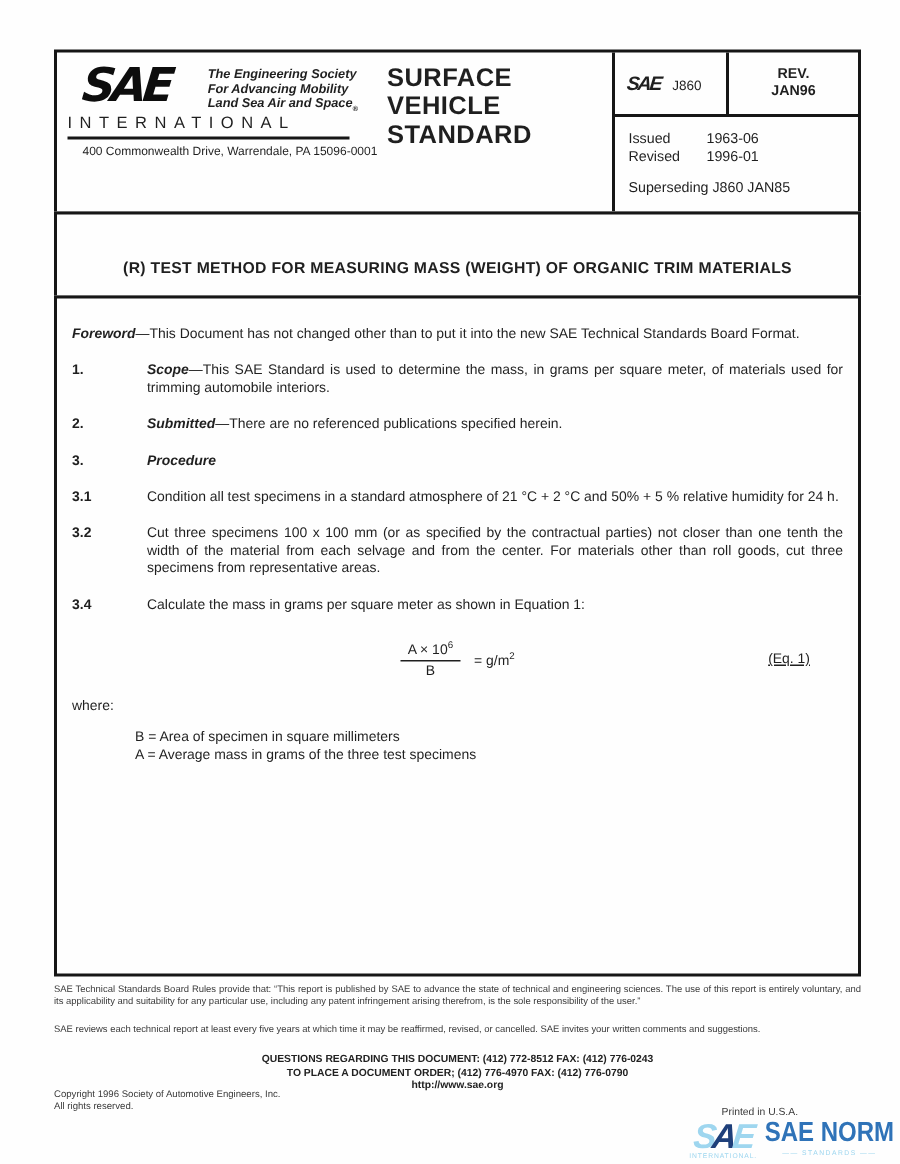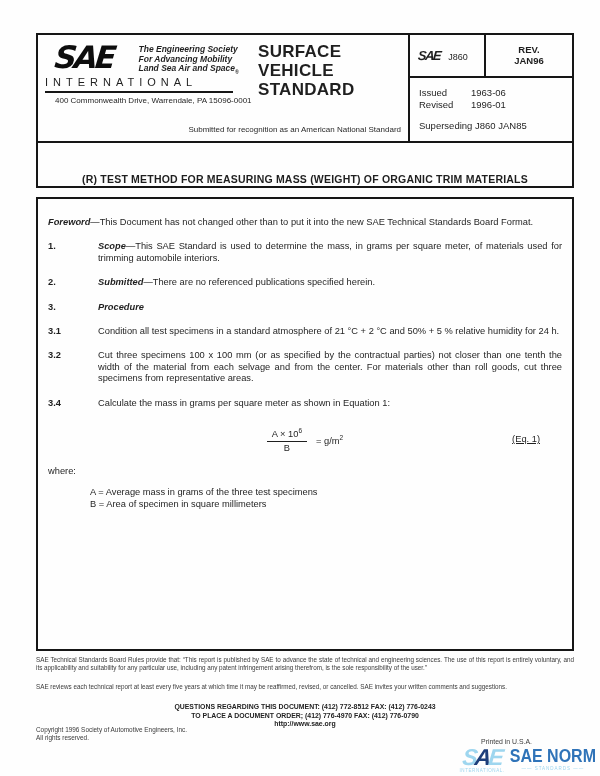--- a/index.html
+++ b/index.html
@@ -25,21 +25,21 @@
   .hb-code{width:76px;border-right:2px solid #161616;box-sizing:border-box;display:flex;align-items:center;padding-left:8px;}
   .sae-mini{font-size:13px;font-weight:bold;font-style:italic;letter-spacing:-1.5px;transform:skewX(-6deg);}
   .doc-num{font-size:9px;margin-left:8px;margin-top:2px;}
   .hb-rev{flex:1;text-align:center;font-weight:bold;font-size:9.5px;line-height:11px;padding-top:9px;}
   .hb-rb{padding:9px 0 0 9px;font-size:9.5px;line-height:12px;}
   .kv{display:flex;}
   .kv .k{width:52px;}
   .superseding{margin-top:9px;}
 
   
-  .title-box{left:36px;top:141px;width:538px;height:47px;}
+  .title-box{left:36px;top:141px;width:538px;height:58px;}
   .doc-title{position:absolute;left:0;right:0;top:30px;text-align:center;font-weight:bold;font-size:10.5px;letter-spacing:0.2px;}
 
   
   .main-box{left:36px;top:197px;width:538px;height:454px;padding:18px 10px 0 10px;}
   .body-text{font-size:9.3px;line-height:11.4px;color:#1f1f1f;}
   .block{margin-bottom:13px;}
   .hang{padding-left:11px;text-indent:-11px;text-align:justify;}
   .sec{display:flex;margin-bottom:13px;}
   .sec-num{width:50px;flex-shrink:0;font-weight:bold;}
   .sec-body{flex:1;text-align:justify;}
@@ -88,21 +88,20 @@
           <div><span>Land Sea Air and Space</span><span class="reg">®</span></div>
         </div>
       </div>
       <div class="intl">INTERNATIONAL</div>
       <div class="address">400 Commonwealth Drive, Warrendale, PA 15096-0001</div>
       <div class="doc-type">
         <div>SURFACE</div>
         <div>VEHICLE</div>
         <div>STANDARD</div>
       </div>
-      <div class="submitted">Submitted for recognition as an American National Standard</div>
     </div>
     <div class="hb-right">
       <div class="hb-rt">
         <div class="hb-code">
           <span class="sae-mini">SAE</span>
           <span class="doc-num">J860</span>
         </div>
         <div class="hb-rev">
           <div>REV.</div>
           <div>JAN96</div>
@@ -166,22 +165,22 @@
         <span class="frac-top"><span>A × 10</span><sup>6</sup></span>
         <span class="frac-bot" style="display:block;">B</span>
       </span>
       <span class="eq-rhs"><span>=</span> <span>g/m</span><sup>2</sup></span>
       <span class="eq-label">(Eq. 1)</span>
     </div>
 
     <div class="block where">where:</div>
 
     <div class="defs">
+      <div>B = Area of specimen in square millimeters</div>
       <div>A = Average mass in grams of the three test specimens</div>
-      <div>B = Area of specimen in square millimeters</div>
     </div>
 
   </div>
 
   <div class="legal legal-1">SAE Technical Standards Board Rules provide that: “This report is published by SAE to advance the state of technical and engineering sciences. The use of this report is entirely voluntary, and its applicability and suitability for any particular use, including any patent infringement arising therefrom, is the sole responsibility of the user.”</div>
   <div class="legal legal-2">SAE reviews each technical report at least every five years at which time it may be reaffirmed, revised, or cancelled. SAE invites your written comments and suggestions.</div>
 
   <div class="contact">
     <div>QUESTIONS REGARDING THIS DOCUMENT: (412) 772-8512 FAX: (412) 776-0243</div>
     <div>TO PLACE A DOCUMENT ORDER; (412) 776-4970 FAX: (412) 776-0790</div>

